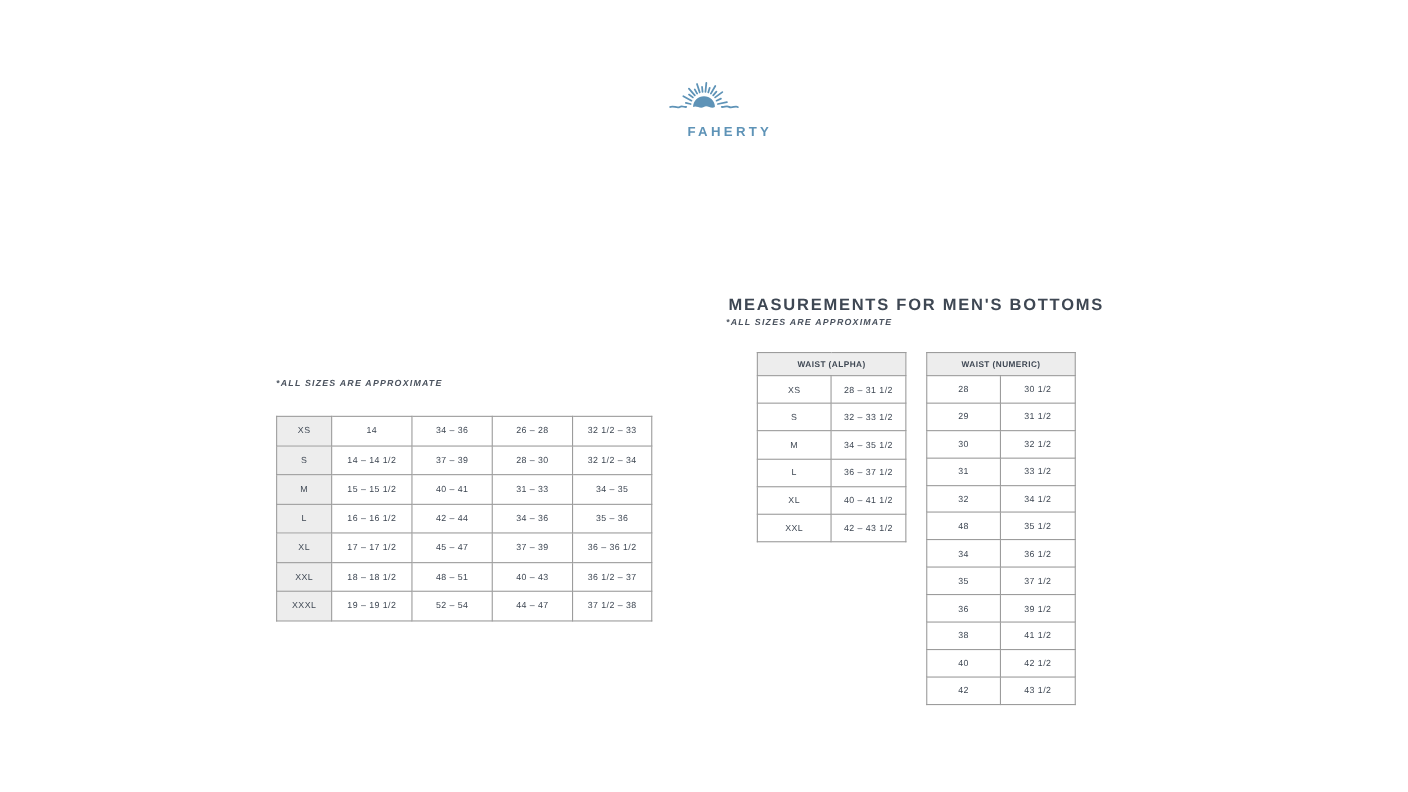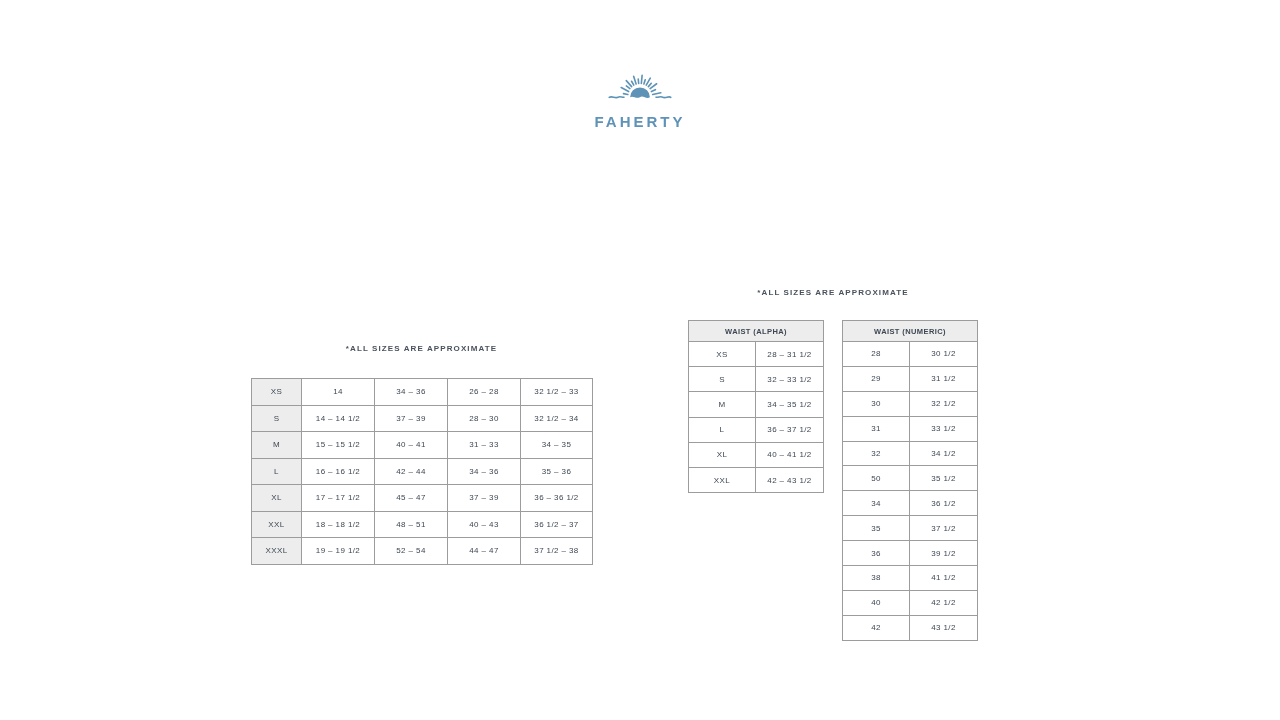--- a/index.html
+++ b/index.html
@@ -2,27 +2,27 @@
 <html><head>
 <meta charset="utf-8">
 <style>
   html,body{margin:0;padding:0;background:#fff;}
   .page{position:relative;width:1280px;height:720px;background:#ffffff;overflow:hidden;
         font-family:"Liberation Sans", sans-serif;color:#3e4753;}
 
   
   .logo{position:absolute;left:578px;top:68px;width:124px;text-align:center;cursor:pointer;}
   .logo svg{display:block;margin:0 auto;}
-  .wordmark{font-size:15px;font-weight:700;letter-spacing:3px;color:#5e93b7;margin-top:1px;}
+  .wordmark{font-size:12px;font-weight:700;letter-spacing:3px;color:#5e93b7;margin-top:1px;text-align:right;}
 
   
   .sec-title{position:absolute;text-align:center;font-weight:700;font-size:15px;
              letter-spacing:1.6px;color:#3e4753;}
-  .sec-sub{position:absolute;text-align:center;font-weight:600;font-size:8px;
-           letter-spacing:1.1px;color:#4a525e;}
+  .sec-sub{position:absolute;font-weight:600;font-size:8px;
+           letter-spacing:1.1px;color:#4a525e;font-style:italic;}
 
   
   table{border-collapse:collapse;table-layout:fixed;position:absolute;}
   td,th{border:1px solid #9c9c9c;font-size:8px;letter-spacing:0.4px;text-align:center;
         vertical-align:middle;padding:0;color:#3e4753;font-weight:400;overflow:hidden;}
   th{font-weight:700;background:#ededed;}
   .shade{background:#ededed;}
   .corner{border:none;background:#ffffff;}
 
   .tops-table{left:251px;top:378px;width:341px;}
@@ -126,20 +126,21 @@
     <tr class="body">
       <td class="shade">XXXL</td>
       <td>19 – 19 1/2</td>
       <td>52 – 54</td>
       <td>44 – 47</td>
       <td>37 1/2 – 38</td>
     </tr>
   </tbody>
     </table>
 
+  <div class="sec-title" style="left:660px;top:269px;width:346px;">MEASUREMENTS FOR MEN'S BOTTOMS</div>
   <div class="sec-sub" style="left:660px;top:288px;width:346px;">*ALL SIZES ARE APPROXIMATE</div>
 
   <table class="btm-table alpha-table">
     <colgroup>
         <col style="width:67px">
         <col style="width:68px">
       </colgroup>
     <tbody>
         <tr class="hdr">
       <th colspan="2">WAIST (ALPHA)</th>
@@ -194,21 +195,21 @@
     </tr>
     <tr class="body">
       <td>31</td>
       <td>33 1/2</td>
     </tr>
     <tr class="body">
       <td>32</td>
       <td>34 1/2</td>
     </tr>
     <tr class="body">
-      <td>50</td>
+      <td>48</td>
       <td>35 1/2</td>
     </tr>
     <tr class="body">
       <td>34</td>
       <td>36 1/2</td>
     </tr>
     <tr class="body">
       <td>35</td>
       <td>37 1/2</td>
     </tr>

